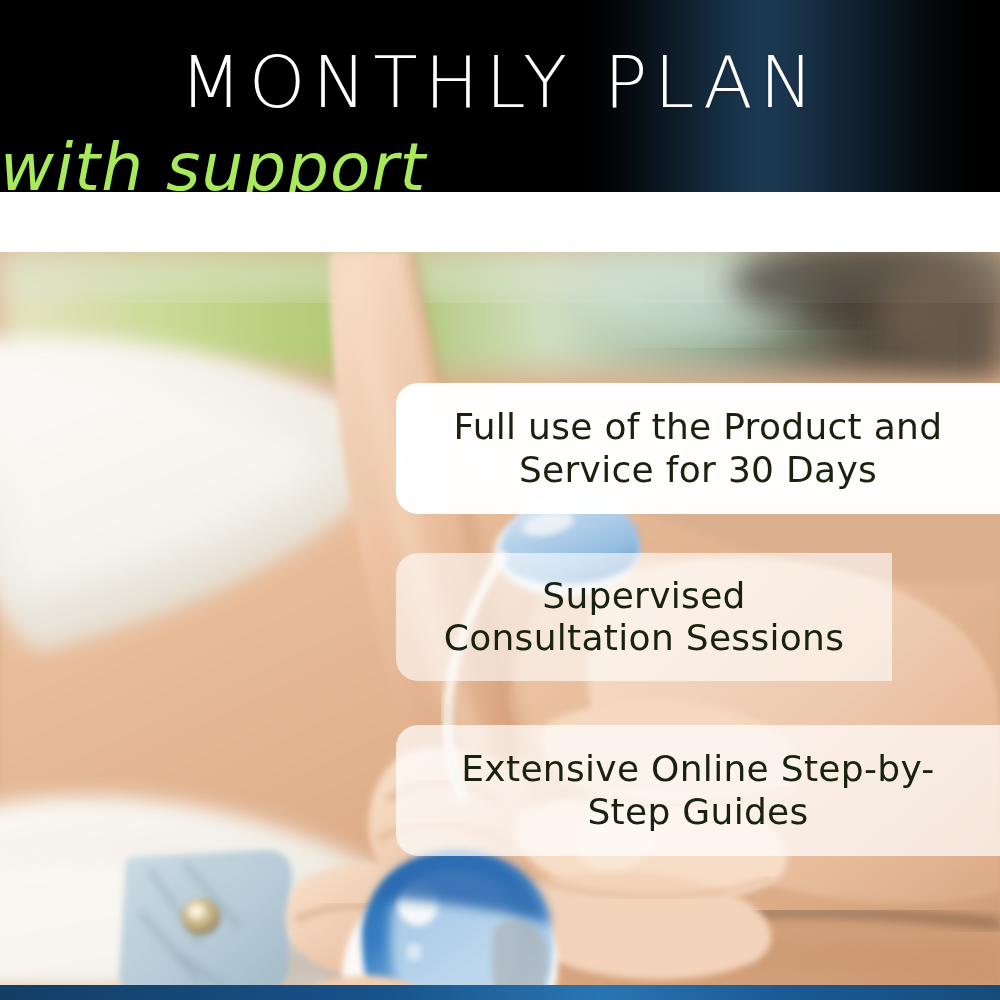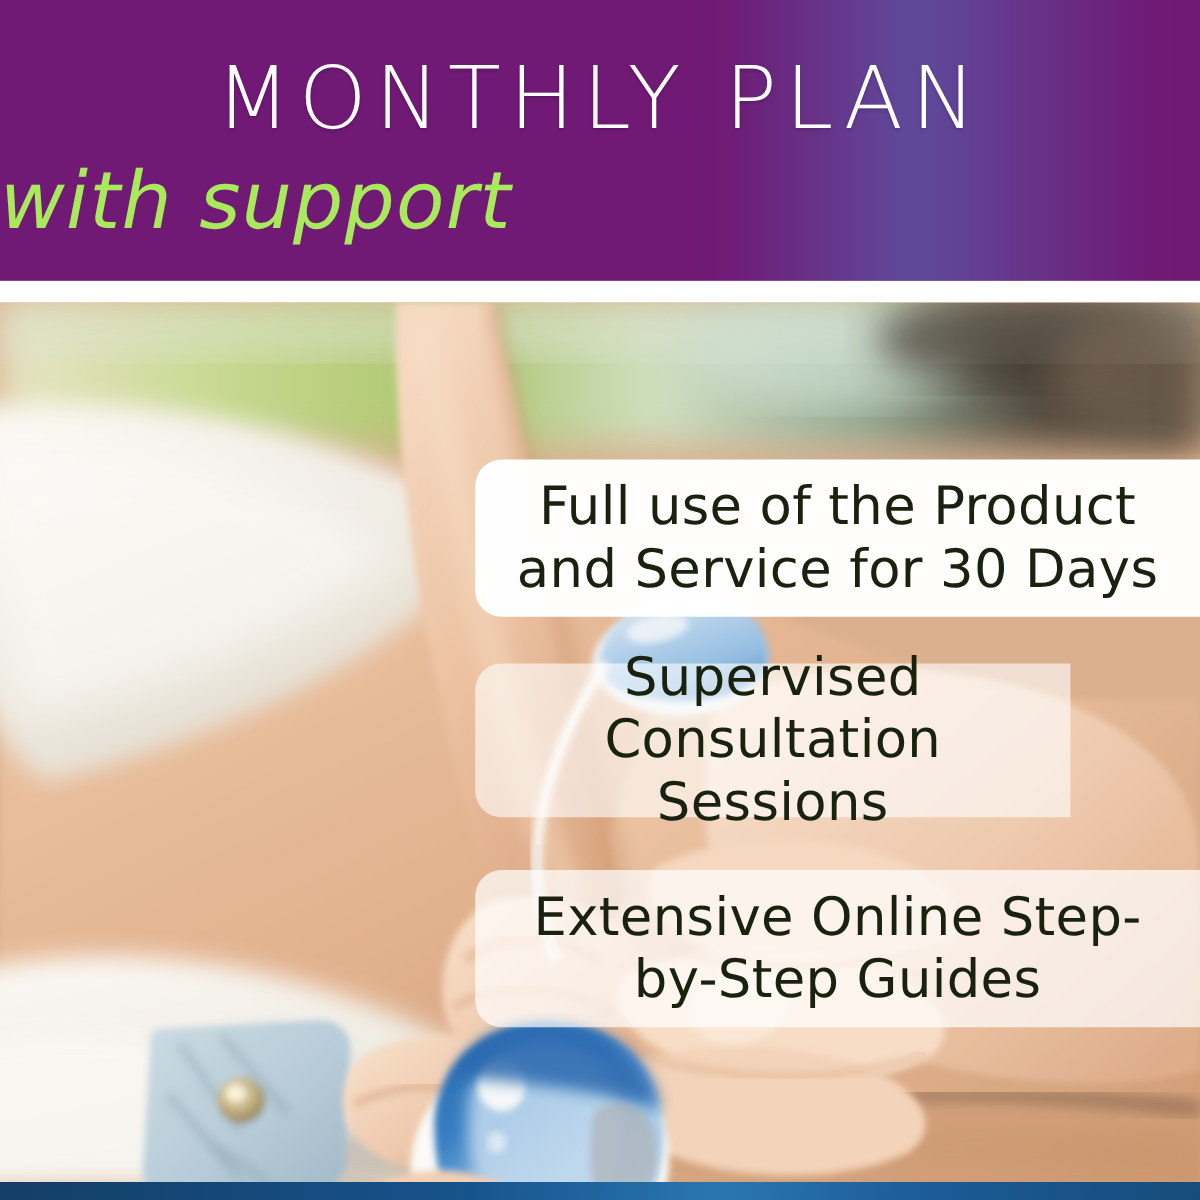--- a/index.html
+++ b/index.html
@@ -5,25 +5,25 @@
   html,body{margin:0;padding:0;}
   body{
     width:1000px;height:1000px;overflow:hidden;
     font-family:"DejaVu Sans", sans-serif;
     background:#ffffff;
   }
   .poster{position:relative;width:1000px;height:1000px;overflow:hidden;}
 
   
   .header{
-    position:absolute;left:0;top:0;width:1000px;height:234px;
+    position:absolute;left:0;top:0;width:1000px;height:192px;
     background:
       radial-gradient(120% 160% at 78% 55%, rgba(40,112,180,.55) 0%, rgba(40,112,180,0) 62%),
       linear-gradient(100deg,#123C67 0%, #144madeup 0%, #154472 28%, #1A5590 62%, #1B5C9E 82%, #17517F 100%);
-    background-color:#701a75;
+    background-color:#000000;
     overflow:hidden;
   }
   .header-sheen{
     position:absolute;left:60%;top:-40%;width:36%;height:190%;
     background:linear-gradient(90deg, rgba(60,135,200,0) 0%, rgba(70,145,210,.42) 45%, rgba(60,135,200,0) 100%);
     filter:blur(18px);pointer-events:none;
   }
   .title-main{
     position:absolute;left:0;top:46px;width:1000px;text-align:center;
     color:#ffffff;
@@ -52,21 +52,21 @@
   }
   .photo svg{position:absolute;left:0;top:0;width:1000px;height:733px;display:block;}
 
   
   .feature{
     position:absolute;
     display:flex;align-items:center;justify-content:center;
     text-align:center;
     color:#18220F;
     font-family:"DejaVu Sans", sans-serif;
-    font-size:44px;
+    font-size:36px;
     font-weight:400;
     line-height:1.18;
     letter-spacing:.3px;
     padding:0 26px;
     box-sizing:border-box;
     border-top-left-radius:22px;
     border-bottom-left-radius:22px;
   }
   .feature-1{
     left:396px;top:383px;width:604px;height:131px;

